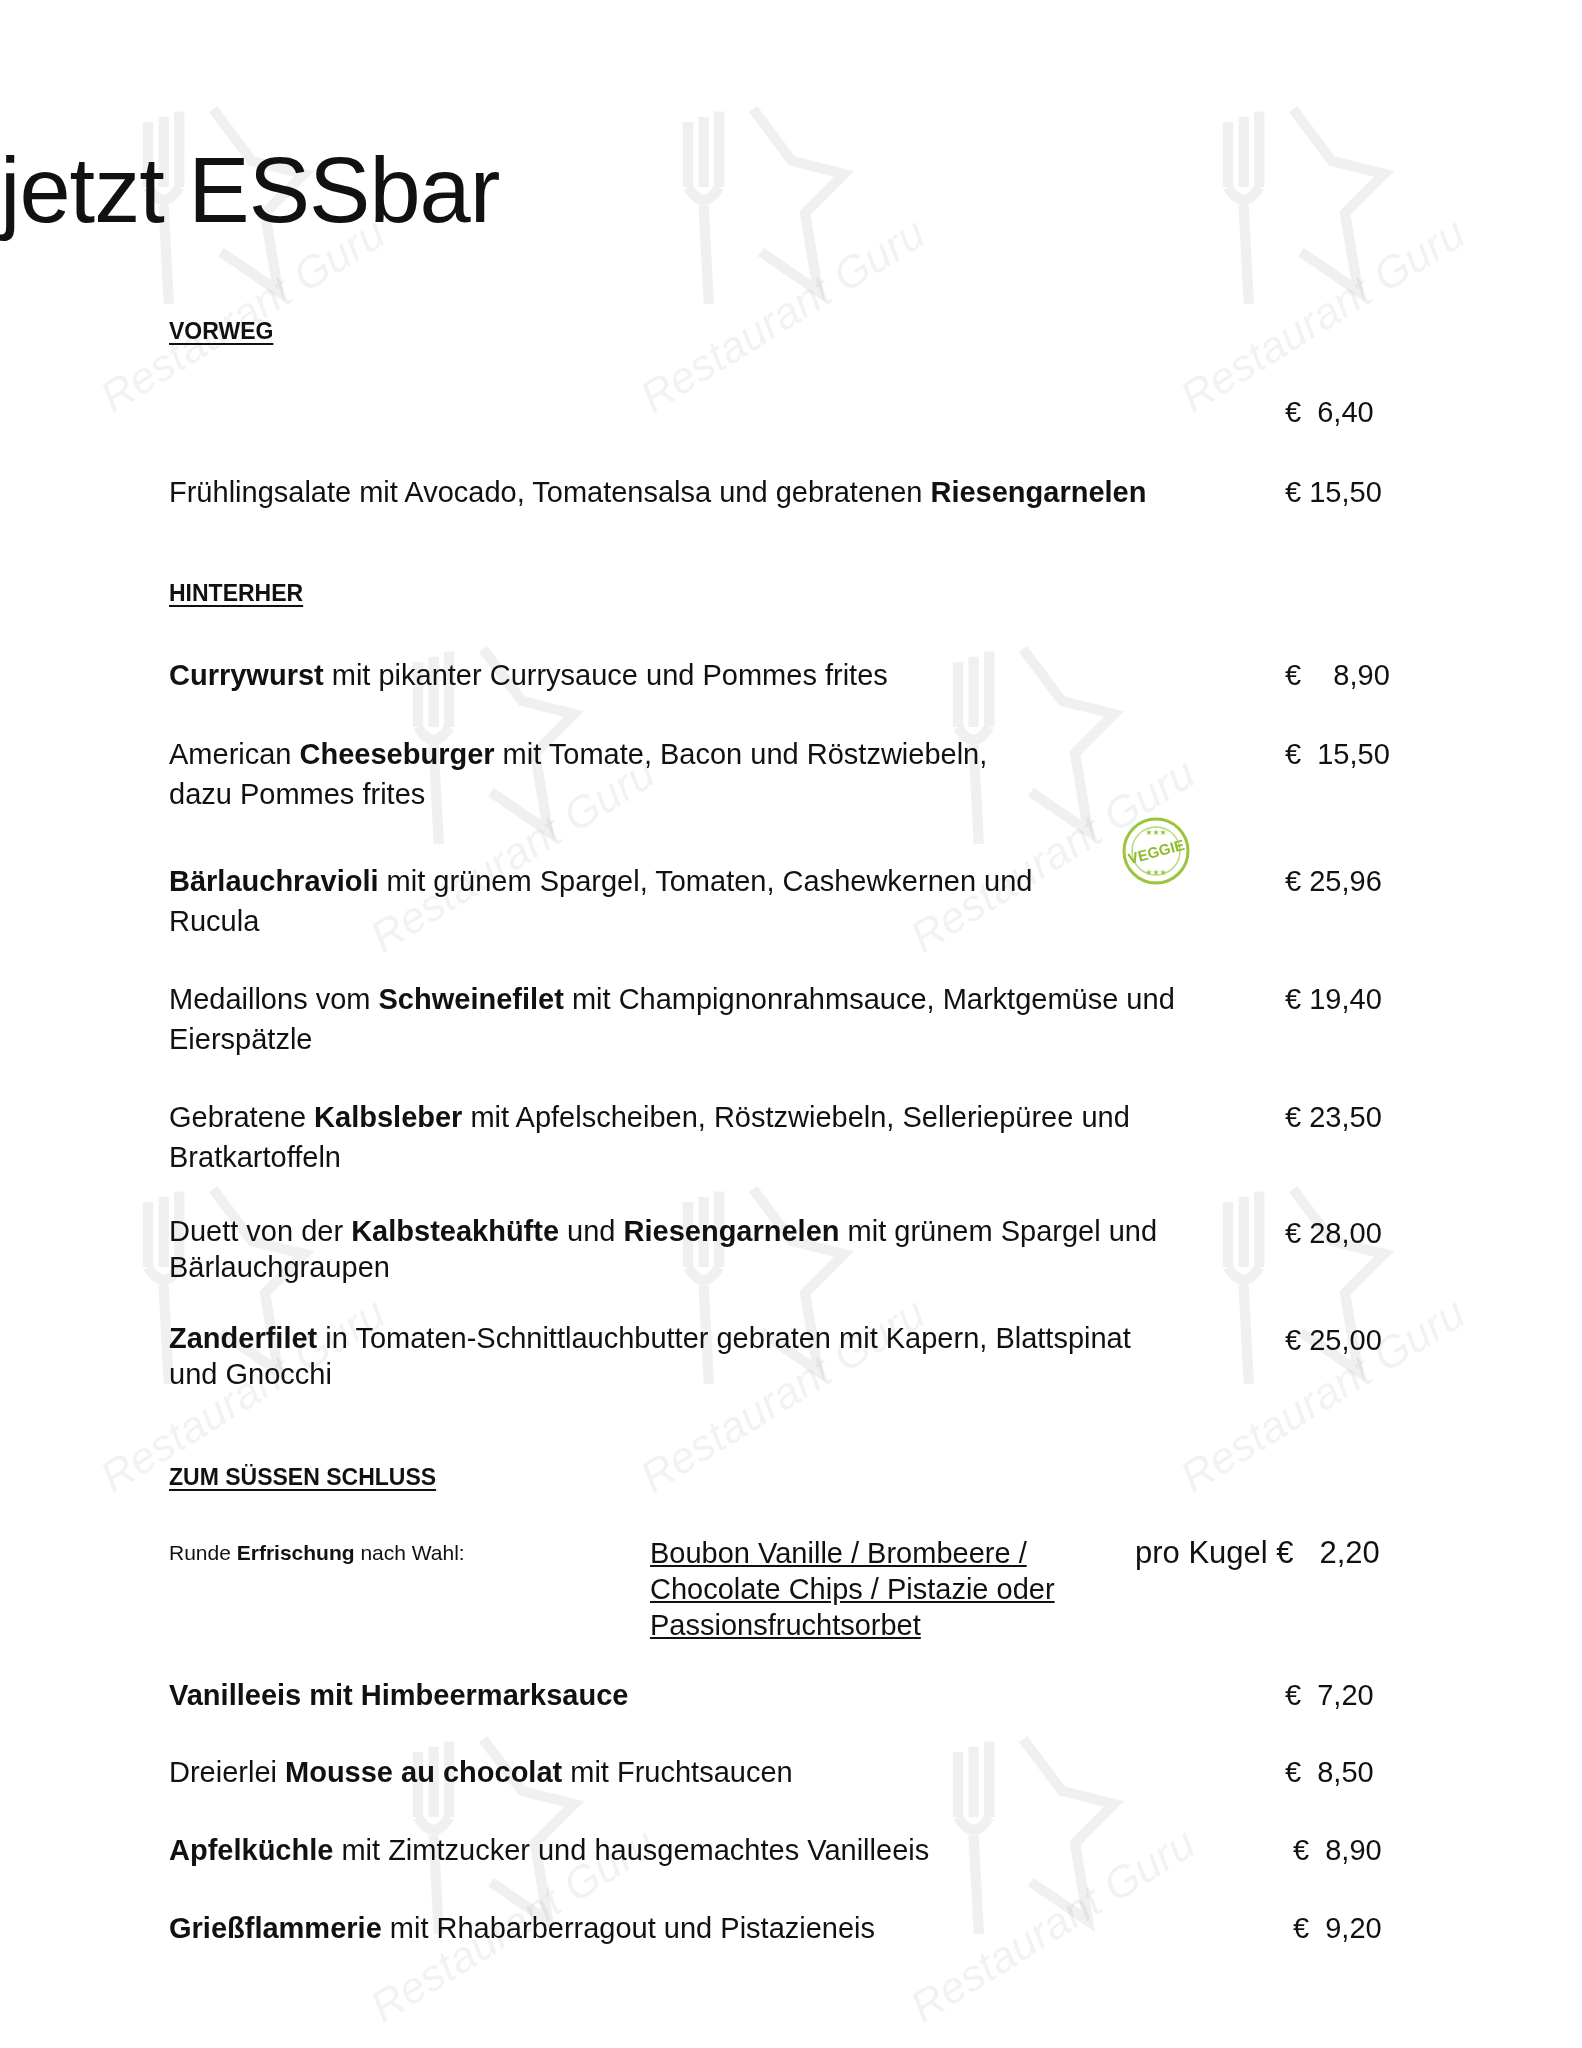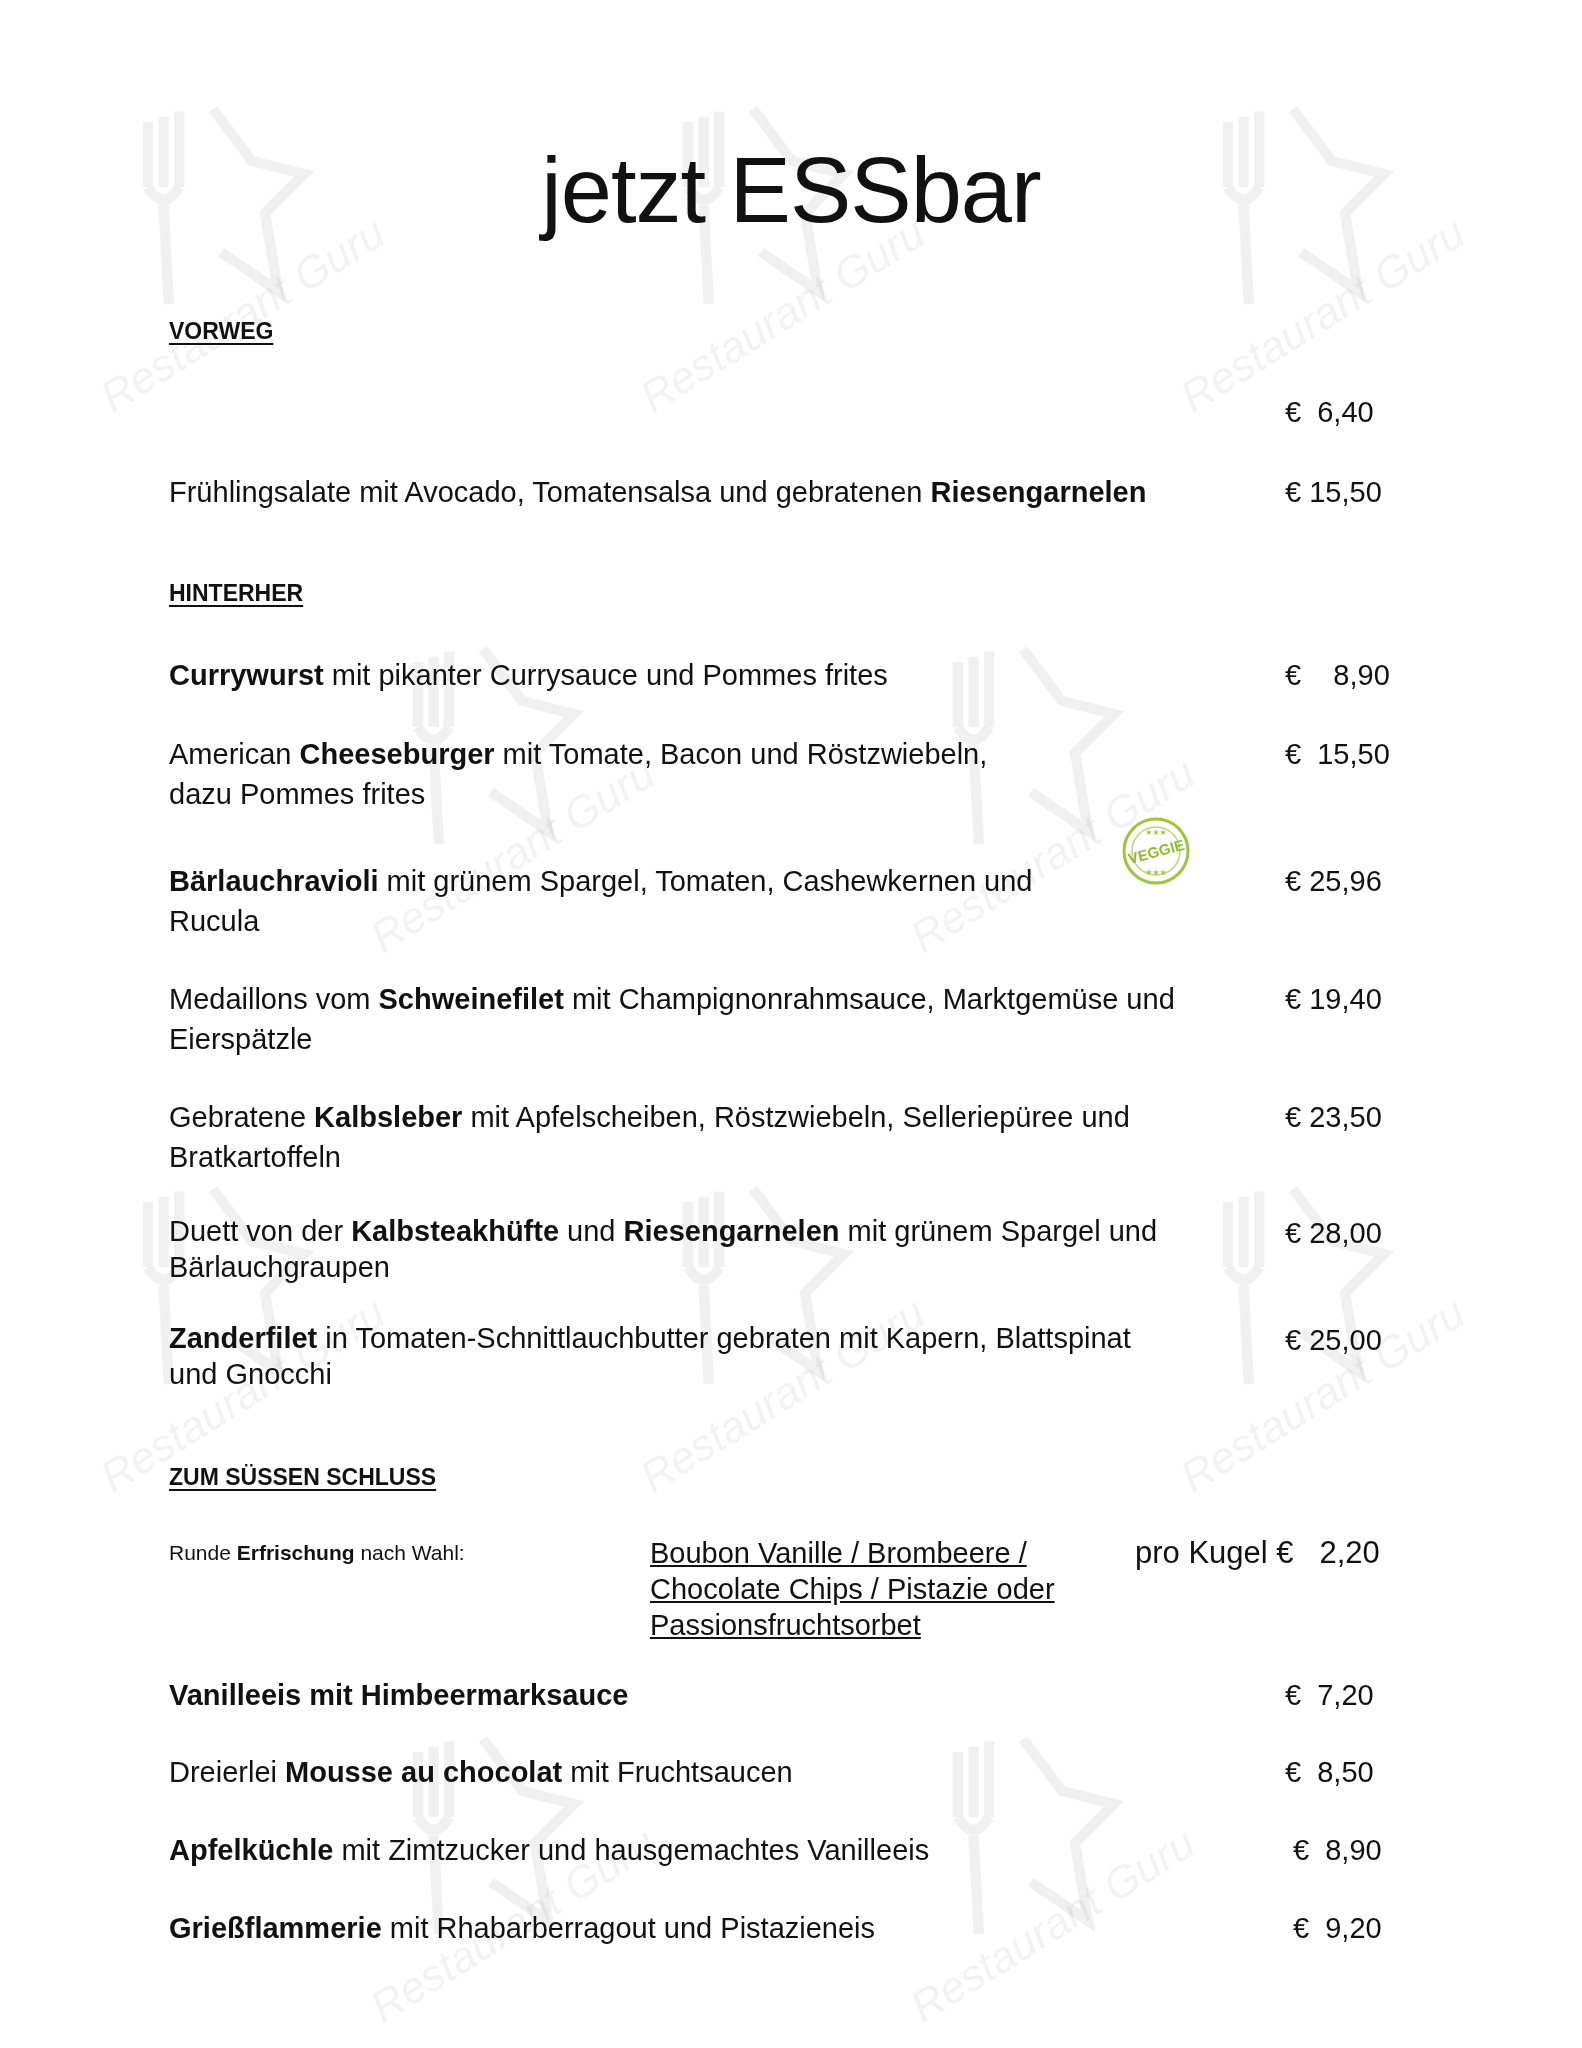--- a/index.html
+++ b/index.html
@@ -3,21 +3,21 @@
 <meta charset="utf-8">
 <style>
   html, body { margin:0; padding:0; background:#ffffff; }
   body { width:1582px; height:2048px; position:relative; overflow:hidden;
          font-family:"Liberation Sans", sans-serif; color:#111; }
   .wm-layer { position:absolute; inset:0; pointer-events:none; z-index:0; }
   .wm { position:absolute; width:260px; height:260px; }
   .wm-text { position:absolute; font-family:"Liberation Sans", sans-serif; font-style:italic;
              font-size:44px; color:rgba(0,0,0,0.05); transform:rotate(-32deg); white-space:nowrap; }
   .page { position:absolute; inset:0; z-index:1; }
-  .title { position:absolute; top:138px; left:0; width:1582px; text-align:center;
+  .title { position:absolute; top:138px; left:0; width:1582px; text-align:left;
            font-size:92px; font-weight:400; letter-spacing:-1px; }
   .section-head { position:absolute; left:169px; font-size:23px; font-weight:700;
                   text-decoration:underline; text-underline-offset:4px; }
   .item { position:absolute; left:169px; width:1080px; font-size:29px; line-height:40px; }
   .item b { font-weight:700; }
   .price { position:absolute; font-size:29px; line-height:40px; white-space:pre; }
   .veggie { position:absolute; left:1120px; top:815px; width:72px; height:72px; }
   .options { position:absolute; left:650px; font-size:29px; line-height:36px;text-decoration:underline; }
   .lead { position:absolute; left:169px; font-size:21px; line-height:36px; }
 </style>

